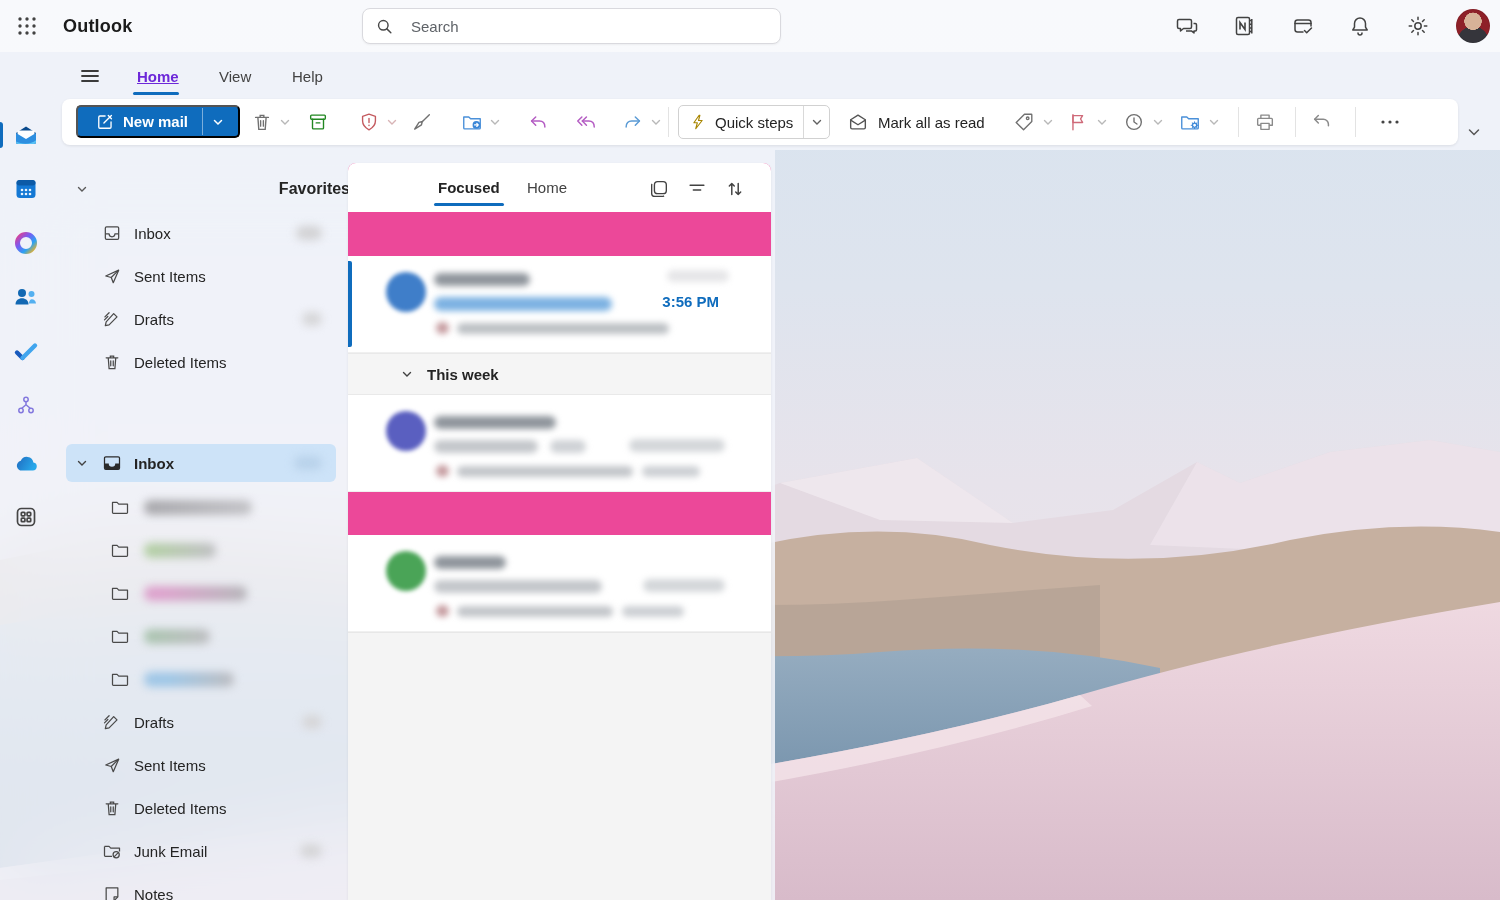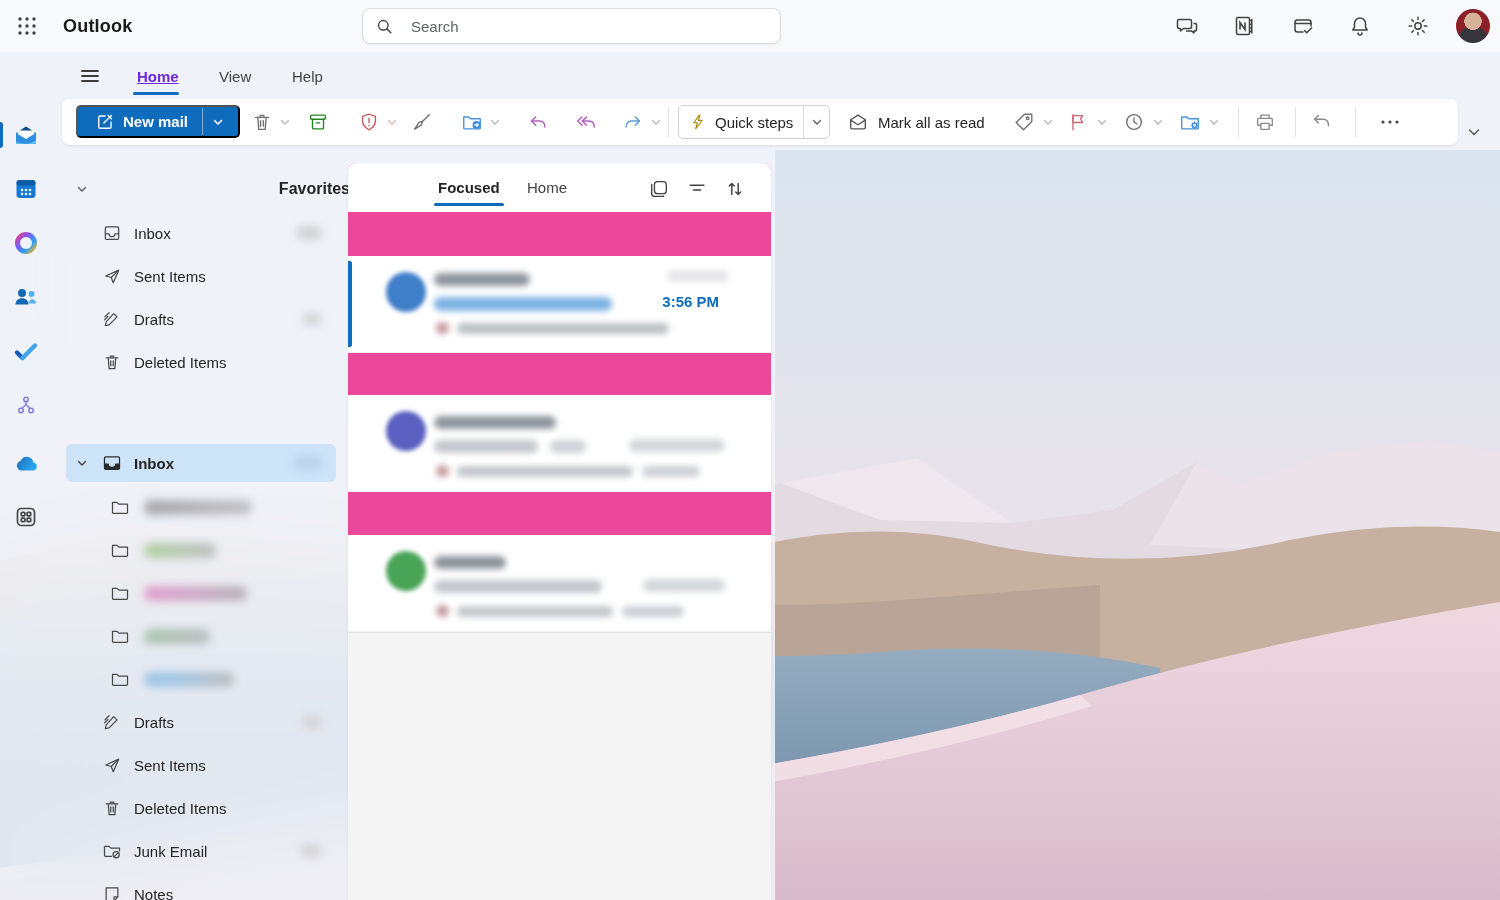--- a/index.html
+++ b/index.html
@@ -599,20 +599,26 @@
       <div class="stripe"></div>
       <div class="mavatar" style="background: rgb(63, 126, 201);"></div>
       <span class="blob" style="left:86px;top:17px;width:96px;height:13px;background:#8f959c"></span>
       <span class="blob" style="right:42px;top:14px;width:62px;height:12px;background:#e6e6e8"></span>
       <span class="blob" style="left:86px;top:41px;width:178px;height:14px;background:#7db2e2"></span>
       <span class="mtime">3:56 PM</span>
       <span class="blob" style="left:88px;top:66px;width:13px;height:12px;background:#c59a9e"></span>
       <span class="blob" style="left:109px;top:67px;width:212px;height:11px;background:#bcc0c4"></span>
     </div>
 
+    <div class="group-band" style="top:190px;height:42px">
+      <svg width="12" height="12" viewBox="0 0 12 12" fill="none" stroke="#424242" stroke-width="1.4" stroke-linecap="round">
+          <path d="M2.5 4.5L6 8l3.5-3.5"></path>
+        </svg>
+      <span>This week</span>
+    </div>
 
     <div class="mailrow" style="top:232px;height:97px">
       <div class="mavatar" style="background: rgb(90, 95, 192);"></div>
       <span class="blob" style="left:86px;top:21px;width:122px;height:13px;background:#8f959c"></span>
       <span class="blob" style="left:86px;top:45px;width:104px;height:13px;background:#c4c7cb"></span>
       <span class="blob" style="left:202px;top:45px;width:36px;height:13px;background:#cfd2d6"></span>
       <span class="blob" style="right:46px;top:44px;width:96px;height:13px;background:#d4d7da"></span>
       <span class="blob" style="left:88px;top:70px;width:13px;height:12px;background:#c59a9e"></span>
       <span class="blob" style="left:109px;top:71px;width:176px;height:11px;background:#c3c6ca"></span>
       <span class="blob" style="left:294px;top:71px;width:58px;height:11px;background:#cdd0d4"></span>

